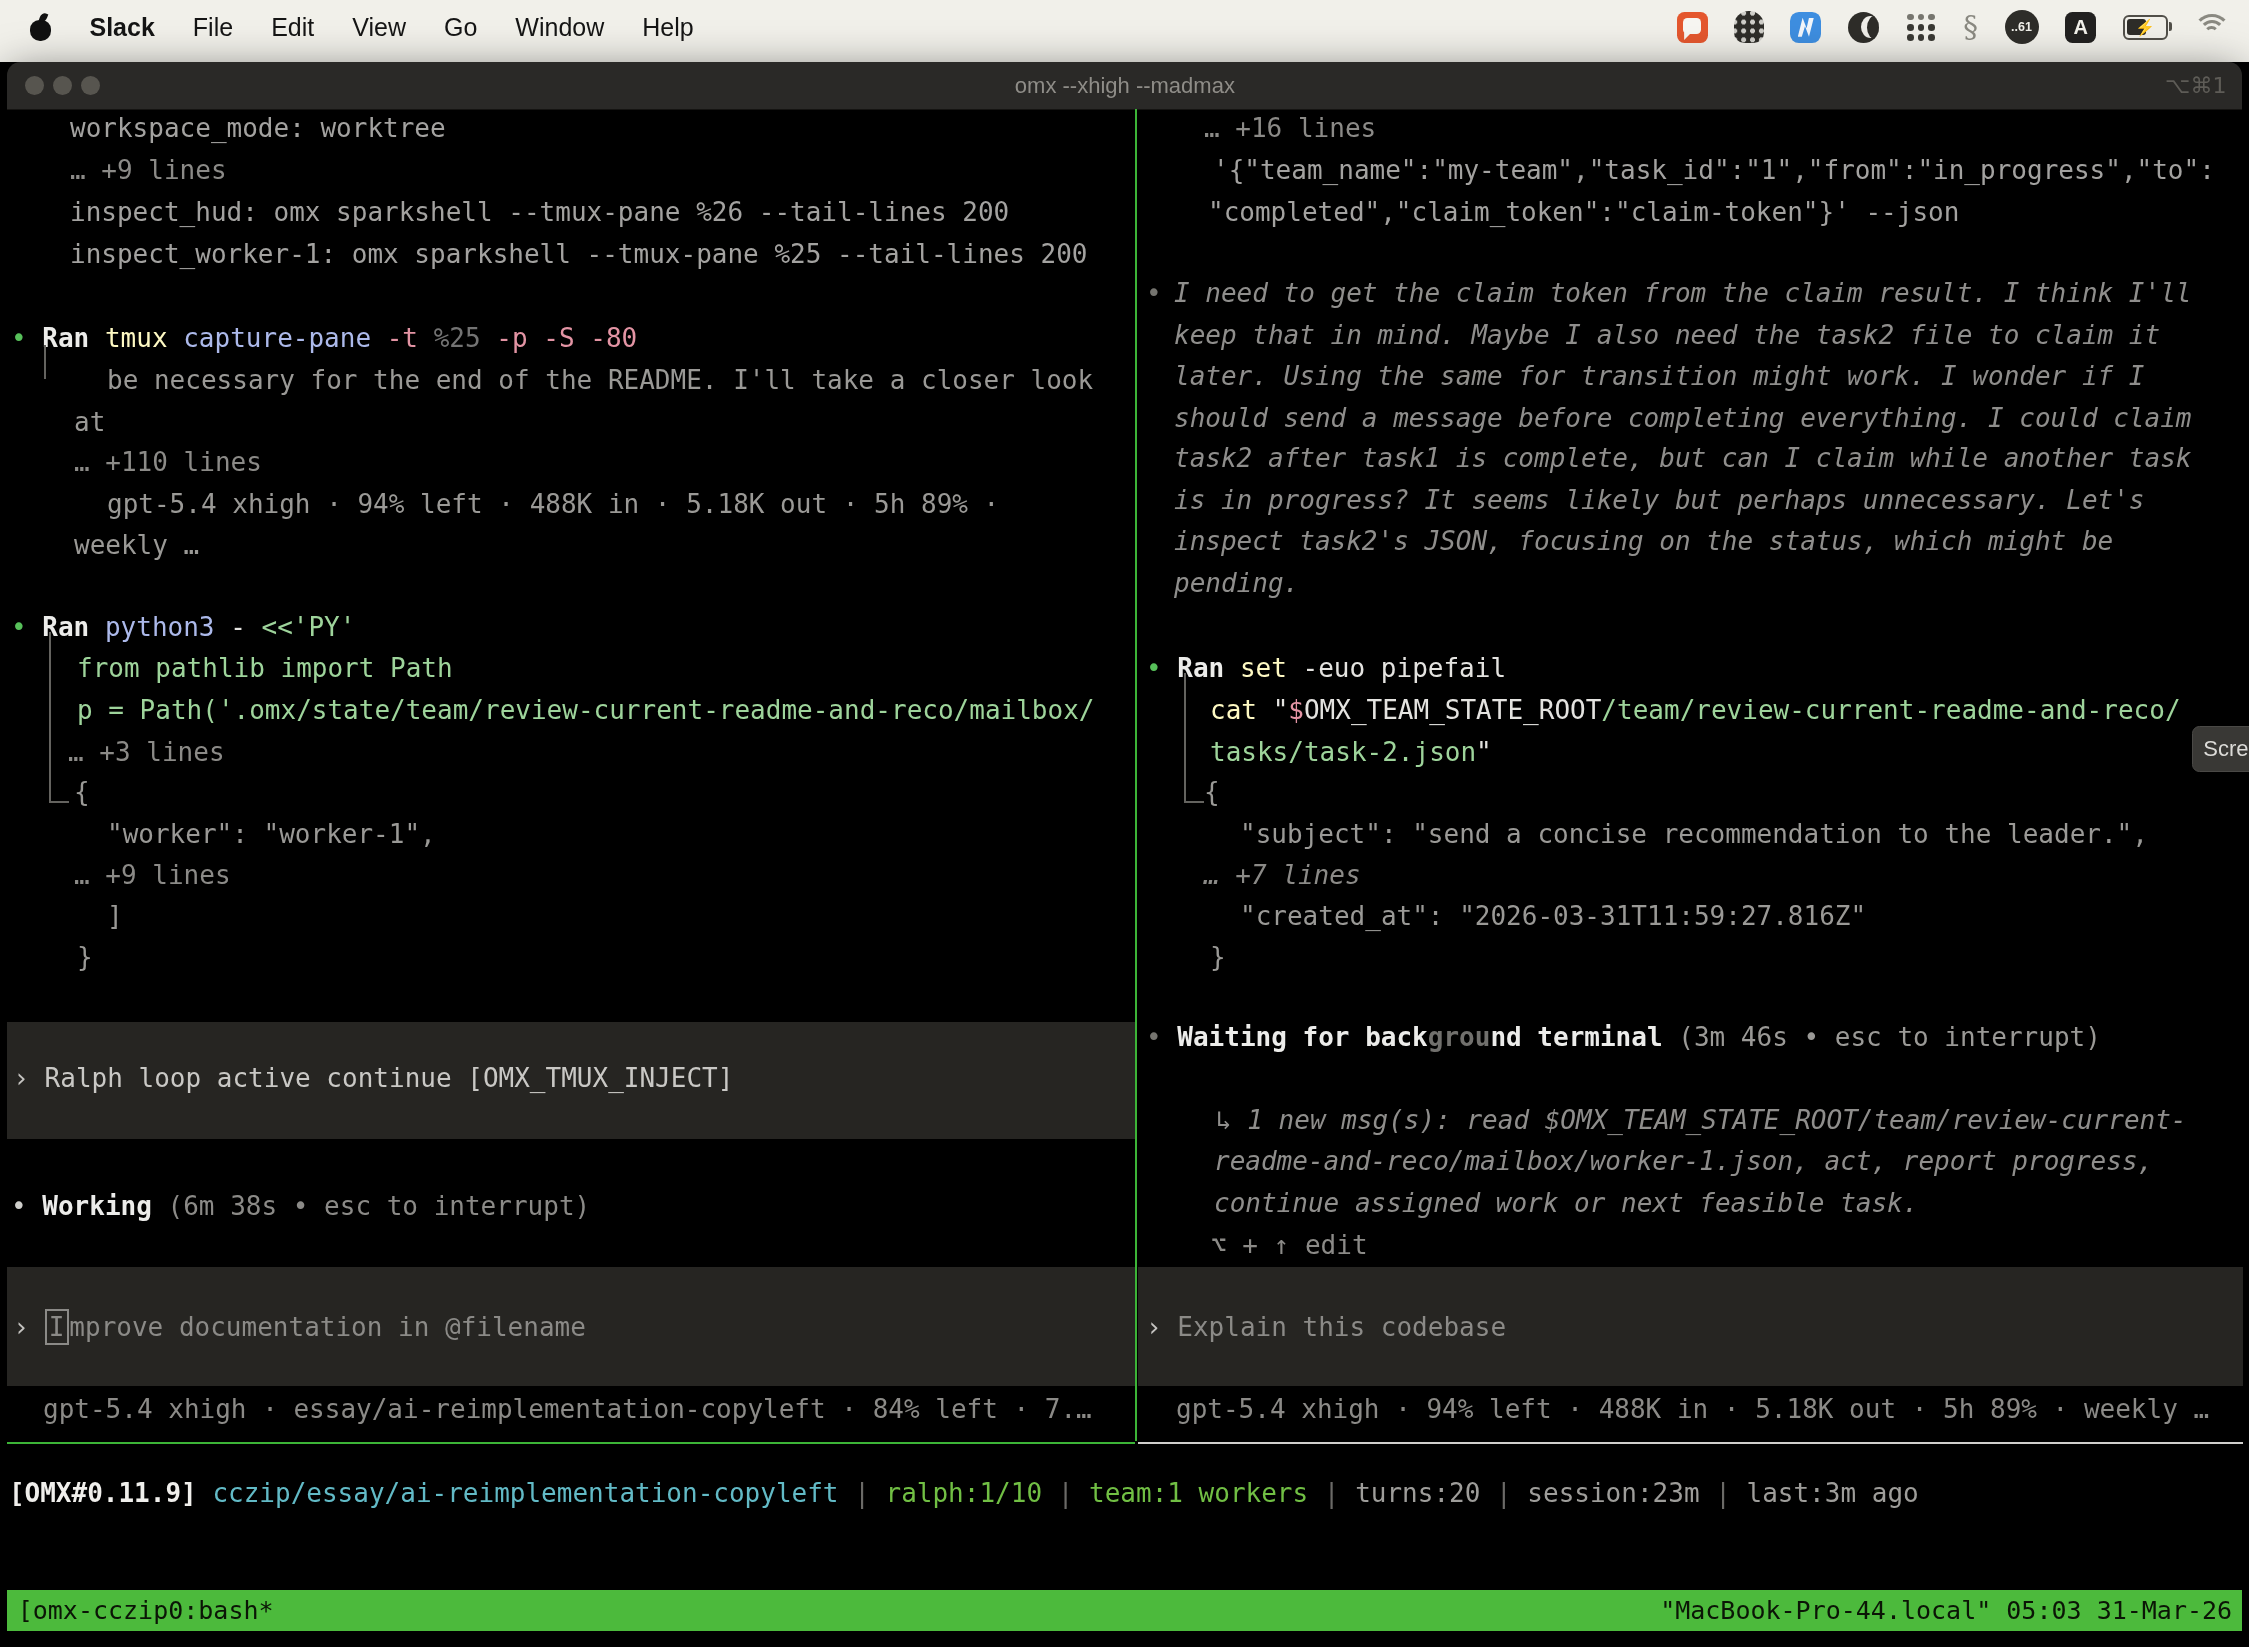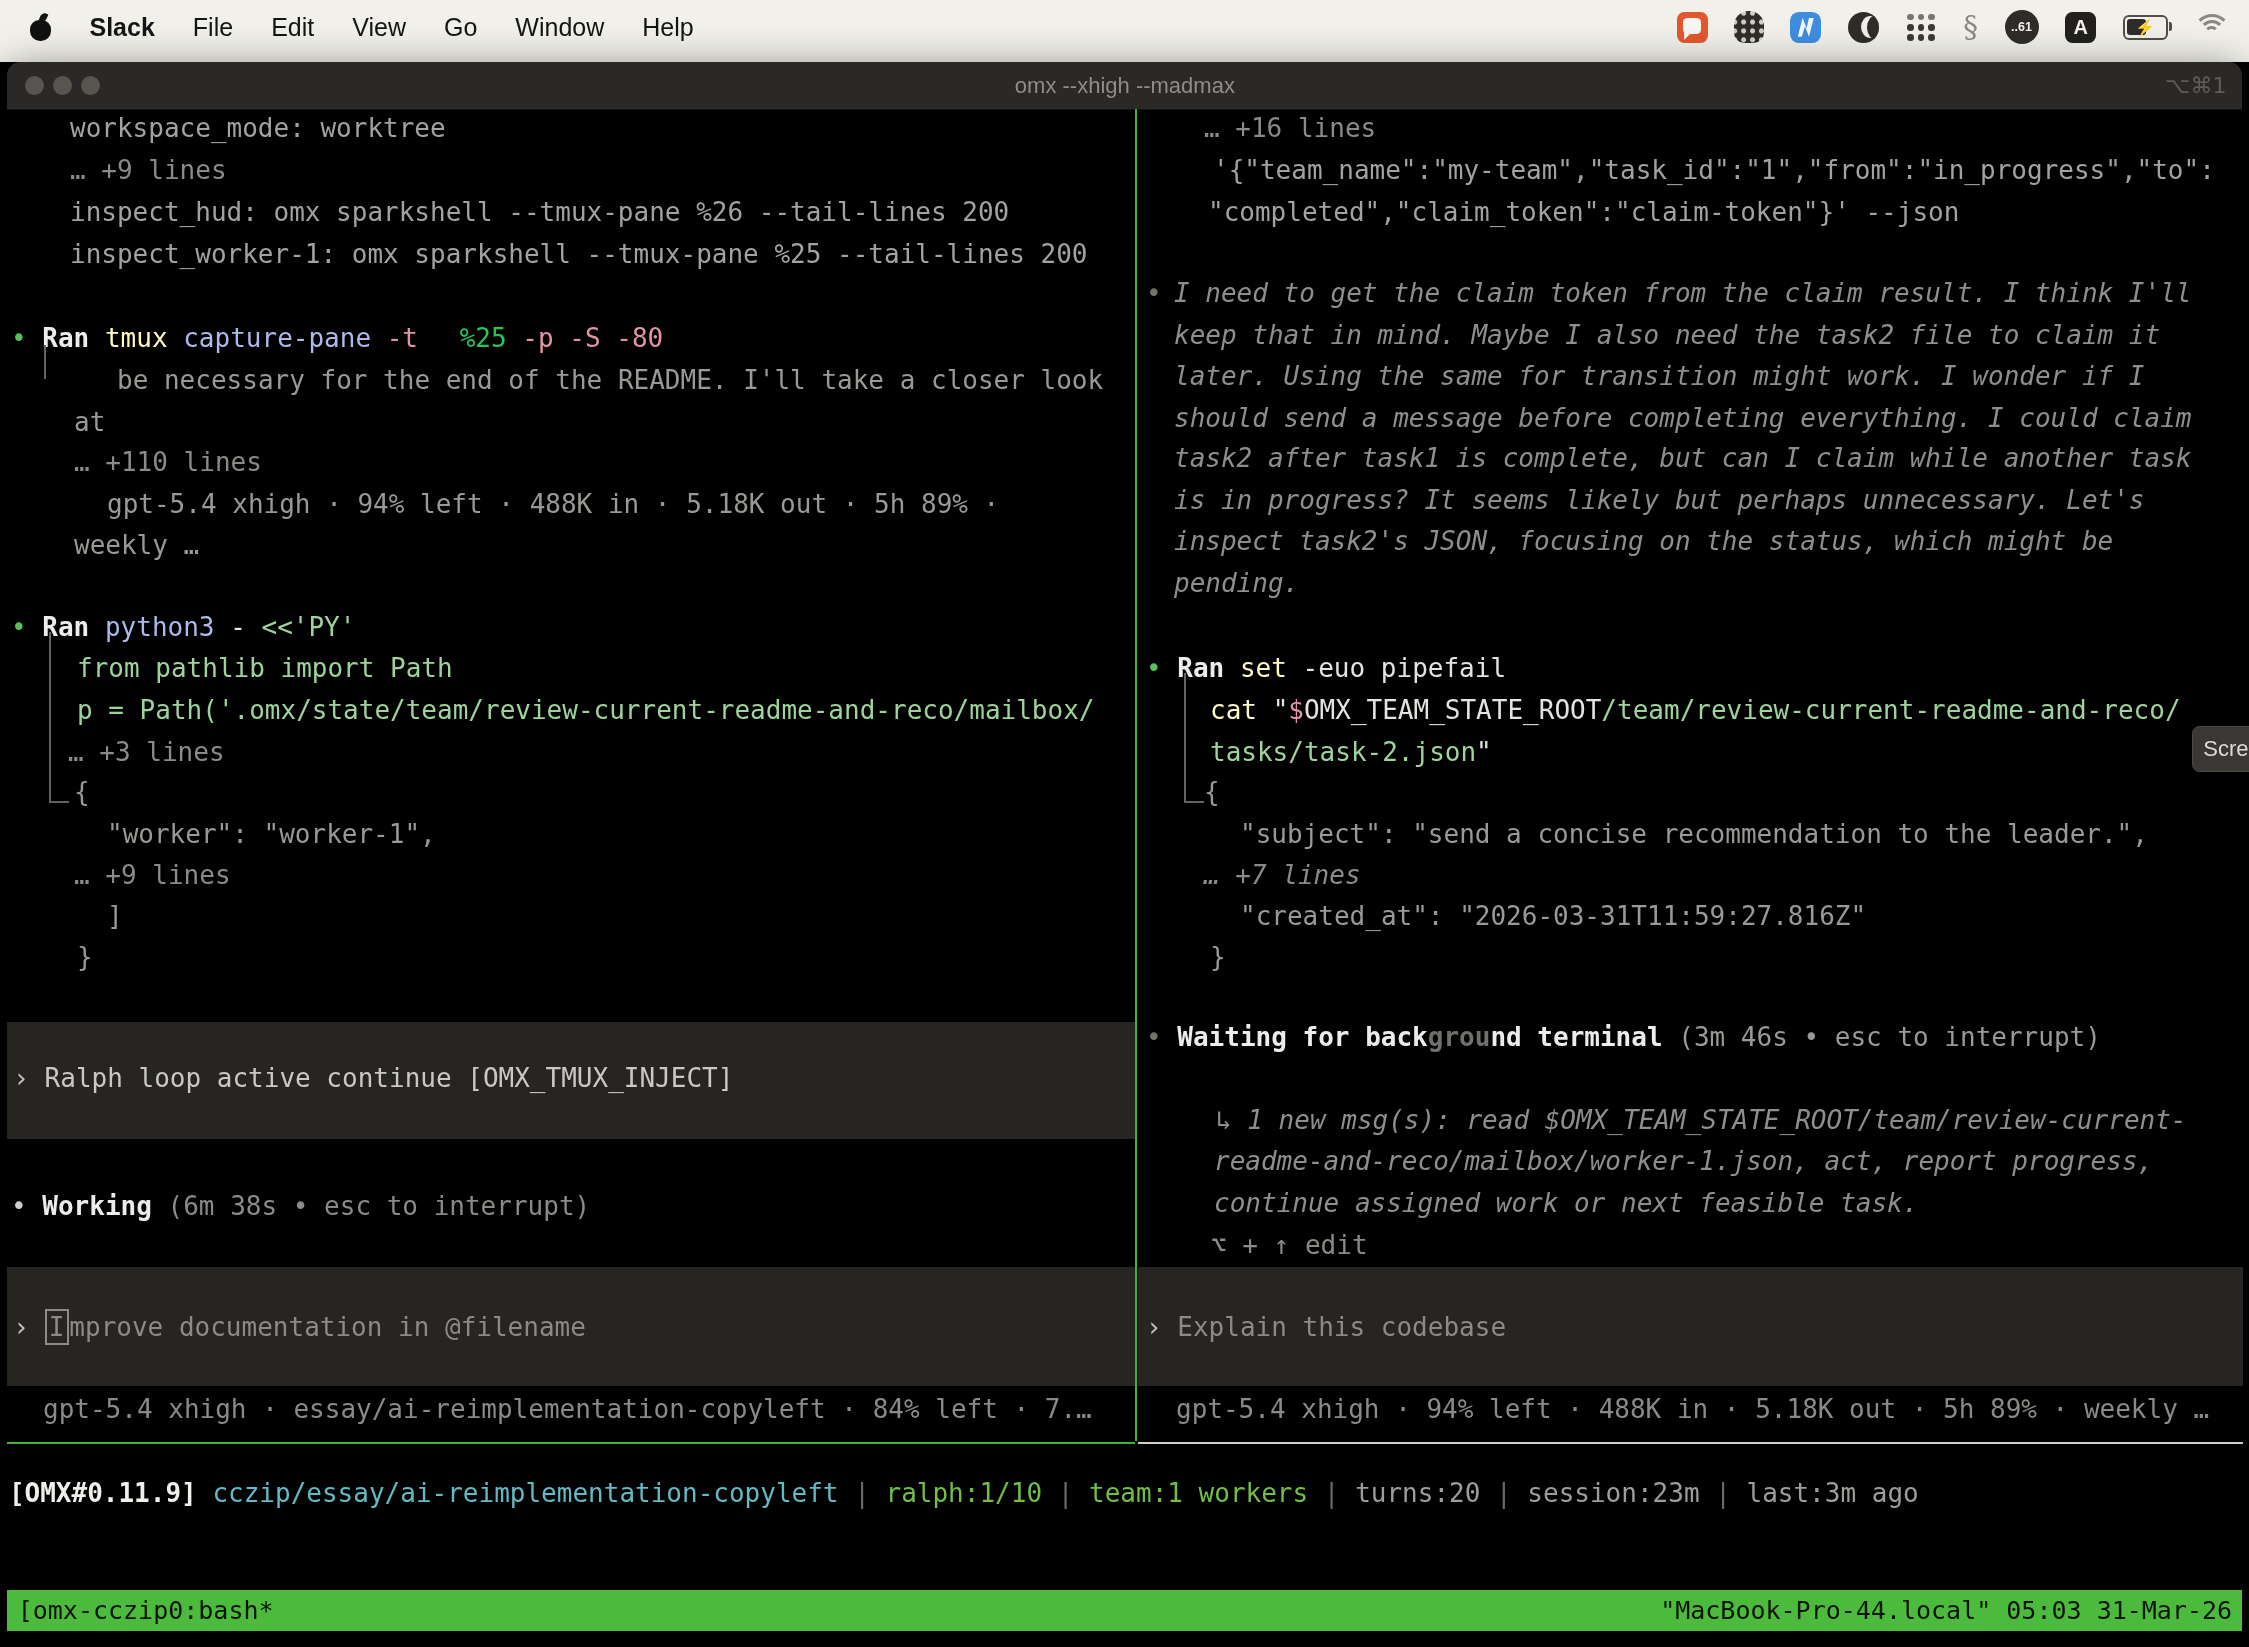--- a/index.html
+++ b/index.html
@@ -47,21 +47,21 @@
   
   .ln{position:absolute;font-family:"DejaVu Sans Mono",monospace;font-size:26px;line-height:42px;white-space:pre;color:#a3a2a0;}
   .dim{color:#8b8a87;}
   .out{color:#9a9996;}
   .white{color:#ececea;font-weight:700;}
   .plain{color:#e4e3e0;}
   .grn{color:#9ed49b;}
   .blu{color:#fef9c3;}
   .per{color:#acb9ea;}
   .pnk{color:#e394a4;}
-  .org{color:#22c55e;margin-left:26px;}
+  .org{color:#737373;}
   .bull-g{color:#57c05a;}
   .bull-w{color:#cfcecb;}
   .bull-d{color:#75746f;}
   .it{font-style:italic;color:#8f8e8c;}
   .shimmer{color:#71706d;}
   .promptbox{position:absolute;background:#262522;}
   .chev{color:#c4c3c0;}
   .phold{color:#8b8a87;}
   .ptext{color:#c9c8c5;}
   .cursorbox{display:inline-block;border:2.2px solid #8b8a87;padding:0 2.2px;margin-right:0.7px;line-height:32px;}
@@ -135,21 +135,21 @@
     </div>
   </div>
 
   <div class="ln" style="left:70px;top:107px;">workspace_mode: worktree</div>
   <div class="ln dim" style="left:70px;top:149px;">… +9 lines</div>
   <div class="ln" style="left:70px;top:191px;">inspect_hud: omx sparkshell --tmux-pane %26 --tail-lines 200</div>
   <div class="ln" style="left:70px;top:233px;">inspect_worker-1: omx sparkshell --tmux-pane %25 --tail-lines 200</div>
 
   <div class="ln" style="left:11px;top:317px;"><span class="bull-g">•</span><span> </span><span class="white">Ran </span><span class="blu">tmux </span><span class="per">capture-pane </span><span class="pnk">-t </span><span class="org">%25 </span><span class="pnk">-p </span><span class="pnk">-S </span><span class="pnk">-80</span></div>
   <div class="spine" style="left:44px;top:345px;height:34px;width:13.3px;border-bottom:none;"></div>
-  <div class="ln out" style="left:107px;top:359px;margin-left:10px;">be necessary for the end of the README. I'll take a closer look</div>
+  <div class="ln out" style="left:107px;top:359px;">be necessary for the end of the README. I'll take a closer look</div>
   <div class="ln out" style="left:74px;top:401px;">at</div>
   <div class="ln dim" style="left:74px;top:441px;">… +110 lines</div>
   <div class="ln out" style="left:107px;top:483px;">gpt-5.4 xhigh · 94% left · 488K in · 5.18K out · 5h 89% ·</div>
   <div class="ln out" style="left:74px;top:524px;">weekly …</div>
 
   <div class="ln" style="left:11px;top:606px;"><span class="bull-g">•</span><span> </span><span class="white">Ran </span><span class="per">python3 </span><span class="plain">- </span><span class="grn">&lt;&lt;'PY'</span></div>
   <div class="spine" style="left:49px;top:632px;height:169px;"></div>
   <div class="ln grn" style="left:77px;top:647px;">from pathlib import Path</div>
   <div class="ln grn" style="left:77px;top:689px;">p = Path('.omx/state/team/review-current-readme-and-reco/mailbox/</div>
   <div class="ln dim" style="left:56px;top:731px;margin-left:12px;">… +3 lines</div>

